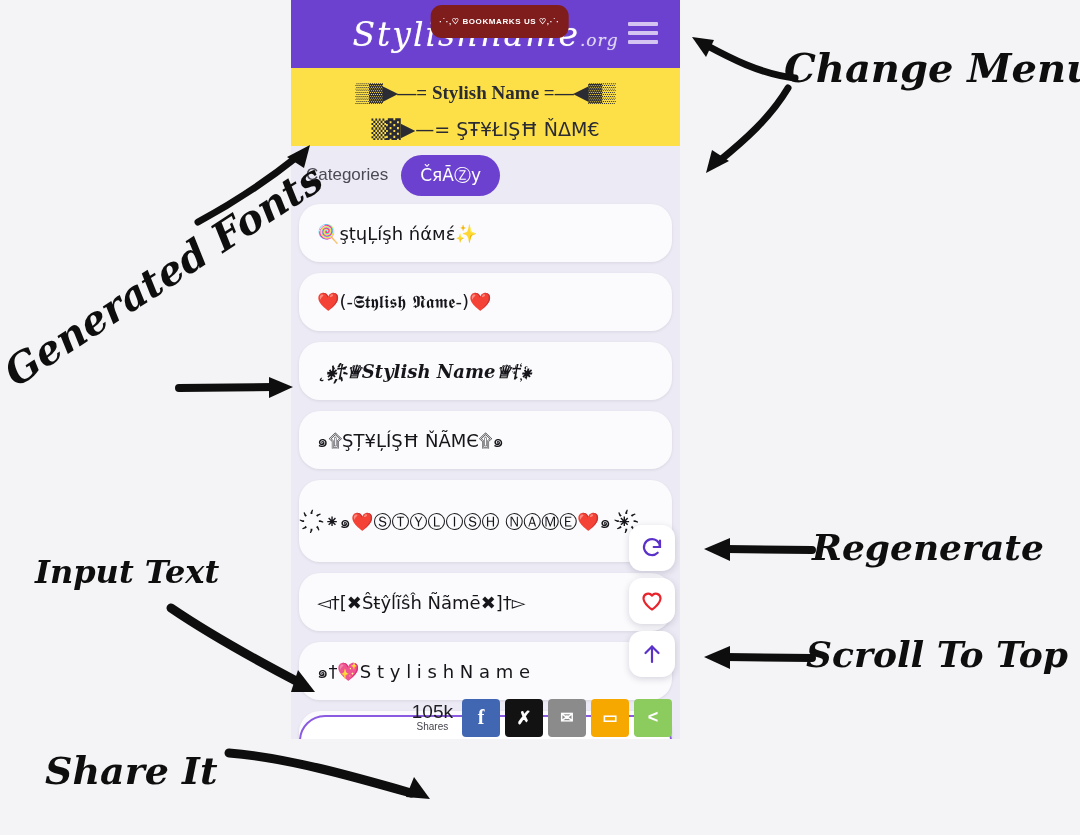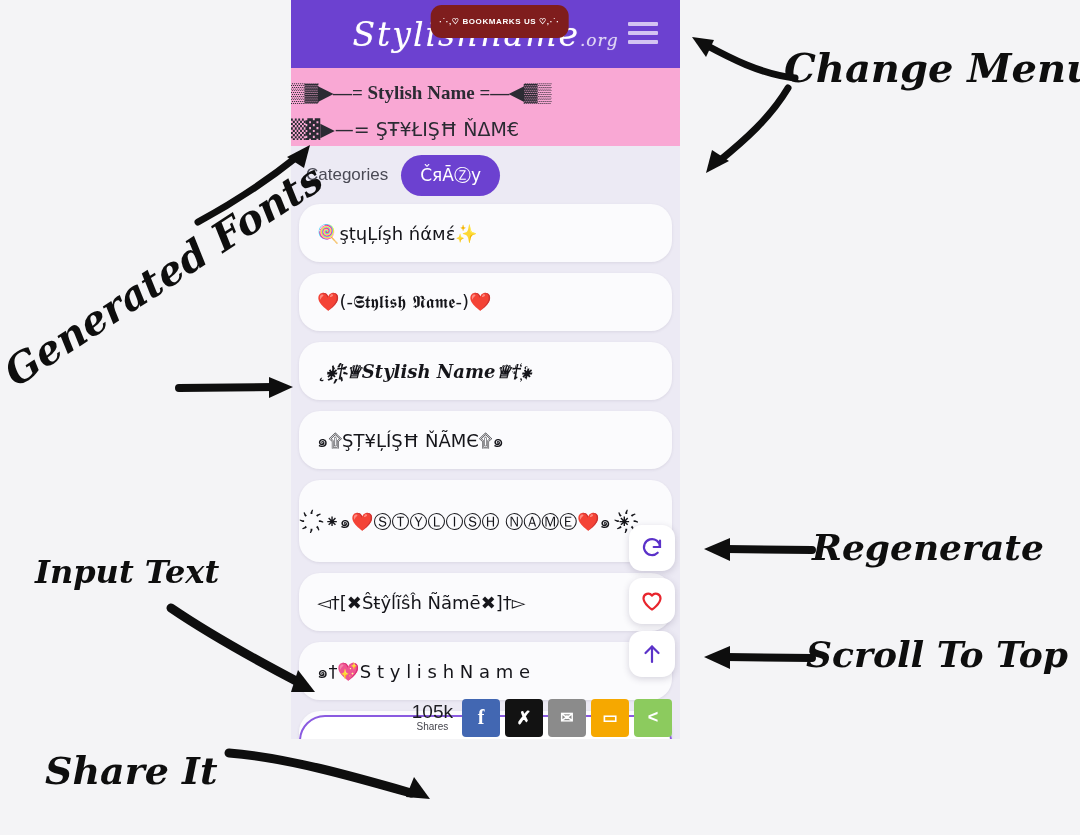--- a/index.html
+++ b/index.html
@@ -69,22 +69,22 @@
     display: block;
     height: 4px;
     background: #d3c4f2;
     border-radius: 1px;
     margin-bottom: 5px;
   }
 
   
   #previews {
     padding: 13px 0 6px;
-    text-align: left;
-    background: #f9a8d4;
+    text-align: center;
+    background: #fde047;
   }
   .preview-line {
     font-family: "Liberation Serif", serif;
     font-weight: bold;
     color: #2b2b33;
     white-space: nowrap;
     overflow: hidden;
   }
   #preview-1 { font-size: 19px; margin-bottom: 14px; }
   #preview-2 {

